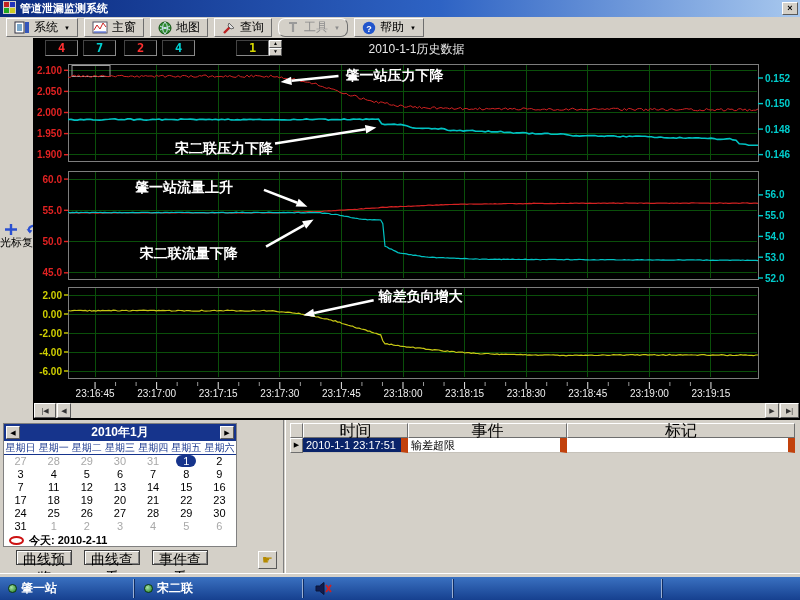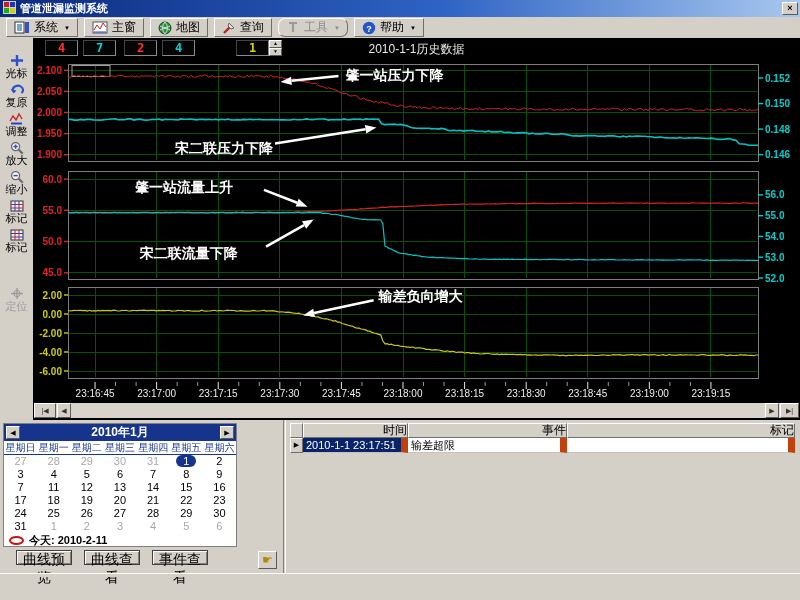--- a/index.html
+++ b/index.html
@@ -25,21 +25,21 @@
 #charts{position:absolute;left:0;top:0;}
 
 .hscroll{position:absolute;left:0;top:364px;width:767px;height:17px;background:#000;}
 .hs-track{position:absolute;left:1px;top:1px;width:752px;height:15px;background:#d8d4cb;}
 .sbtn{position:absolute;top:1px;height:15px;background:#d4d0c8;border:1px solid;border-color:#fff #5a5a5a #5a5a5a #fff;font-size:7px;line-height:13px;text-align:center;color:#333;}
 .s-start{left:1px;width:22px;}
 .s-left{left:24px;width:14px;}
 .s-right{left:732px;width:14px;}
 .s-end{left:747px;width:19px;}
 
-.side-tools{position:absolute;left:0;top:38px;width:33px;height:382px;background:#d4d0c8;display:flex;flex-direction:column;align-items:center;padding-top:16px;}
+.side-tools{position:absolute;left:0;top:38px;width:33px;height:382px;background:#d4d0c8;display:flex;flex-direction:row;align-items:center;padding-top:16px;}
 .tool{display:flex;flex-direction:column;align-items:center;margin-bottom:3px;cursor:default;}
 .tool .ticon{height:13px;display:flex;align-items:center;}
 .tool .tlabel{font-size:11px;color:#000;line-height:13px;white-space:nowrap;}
 .tool-off .tlabel{color:#9a9a9a;text-align:center;}
 .tool-gap{margin-top:30px;}
 
 .bottom-panel{position:absolute;left:0;top:420px;width:800px;height:153px;background:#d4d0c8;}
 .splitter{position:absolute;left:283px;top:0;width:3px;height:153px;border-left:1px solid #808080;border-right:1px solid #fff;}
 
 .calendar{position:absolute;left:3px;top:3px;width:234px;height:124px;background:#fff;border:1px solid #808080;font-size:11px;}
@@ -56,21 +56,21 @@
 .cal-cell.selected span{display:inline-block;min-width:20px;background:#16348c;color:#fff;border-radius:8px;line-height:12px;}
 .cal-today{height:15px;display:flex;align-items:center;gap:5px;padding-left:5px;font-weight:bold;font-size:11px;color:#000;}
 .today-ellipse{display:inline-block;width:15px;height:9px;border:2px solid #cc1111;border-radius:50%;}
 
 .act-btn{position:absolute;top:130px;width:56px;height:15px;background:#d4d0c8;border:1px solid #404040;box-shadow:inset 1px 1px 0 #fff,inset -1px -1px 0 #808080;font-size:14px;font-family:"Liberation Sans","DejaVu Sans",sans-serif;color:#000;}
 .b1{left:16px;}.b2{left:84px;}.b3{left:152px;}
 .hand-btn{position:absolute;left:258px;top:131px;width:19px;height:18px;background:#d4d0c8;border:1px solid;border-color:#fff #5a5a5a #5a5a5a #fff;text-align:center;font-size:12px;line-height:16px;color:#b58a00;}
 
 .etable{position:absolute;left:290px;top:3px;width:505px;font-size:11px;}
 .t-row{display:flex;height:15px;}
-.t-hcell{background:#d4d0c8;border:1px solid;border-color:#fff #6e6e6e #6e6e6e #fff;text-align:right;font-size:12px;line-height:13px;color:#000;}
+.t-hcell{background:#d4d0c8;border:1px solid;border-color:#fff #6e6e6e #6e6e6e #fff;text-align:center;font-size:16px;line-height:13px;color:#000;}
 .t-cell{background:#fff;border-right:7px solid #c2410c;border-bottom:1px solid #c6c2ba;padding-left:3px;line-height:14px;color:#000;white-space:nowrap;overflow:hidden;}
 .t-sel{background:#d4d0c8;border:1px solid;border-color:#fff #6e6e6e #6e6e6e #fff;text-align:center;font-size:7px;line-height:12px;color:#000;}
 .t-cell.cur{background:#0a246a;color:#fff;}
 
 .thin-strip{position:absolute;left:0;top:573px;width:800px;height:4px;background:#d4d0c8;border-top:1px solid #fff;}
 .statusbar{position:absolute;left:0;top:577px;width:800px;height:23px;background:linear-gradient(#3a71c1,#16408f);color:#fff;font-size:12px;font-weight:bold;}
 .sb-cell{position:absolute;top:0;height:23px;display:flex;align-items:center;gap:4px;padding-left:8px;}
 .sb-div{position:absolute;top:2px;width:1px;height:19px;background:#9ab0d4;box-shadow:1px 0 0 #0e2c63;}
 .sb-dot{width:9px;height:9px;border-radius:50%;background:radial-gradient(circle at 35% 35%,#a8e4a8,#1c7a1c);border:1px solid #0c3c0c;}
 .sb-mute{position:absolute;left:315px;top:4px;}
@@ -506,14 +506,32 @@
         <div class="t-row">
           <div class="t-sel" style="width: 13px;">▶</div>
           <div class="t-cell cur" style="width: 105px;">2010-1-1 23:17:51</div>
           <div class="t-cell" style="width: 159px;">输差超限</div>
           <div class="t-cell" style="width: 228px;"></div>
         </div>
       </div>
   </div>
 
   <div class="thin-strip"></div>
+  <div class="statusbar">
+      <div class="sb-cell" style="left: 0px;">
+        <span class="sb-dot"></span>
+        <span>肇一站</span>
+      </div>
+      <div class="sb-cell" style="left: 136px;">
+        <span class="sb-dot"></span>
+        <span>宋二联</span>
+      </div>
+      <div class="sb-div" style="left: 133px;"></div>
+      <div class="sb-div" style="left: 302px;"></div>
+      <div class="sb-div" style="left: 452px;"></div>
+      <div class="sb-div" style="left: 661px;"></div>
+      <span class="sb-mute"><svg width="17" height="15">
+          <path d="M1 5h3.5L9 1.5v12L4.5 10H1z" fill="#101c4e" stroke="#0a1436"></path>
+          <path d="M11 4l5 7M16 4l-5 7" stroke="#cc2222" stroke-width="1.8"></path>
+        </svg></span>
+    </div>
 
 </div>
 
 </body></html>

